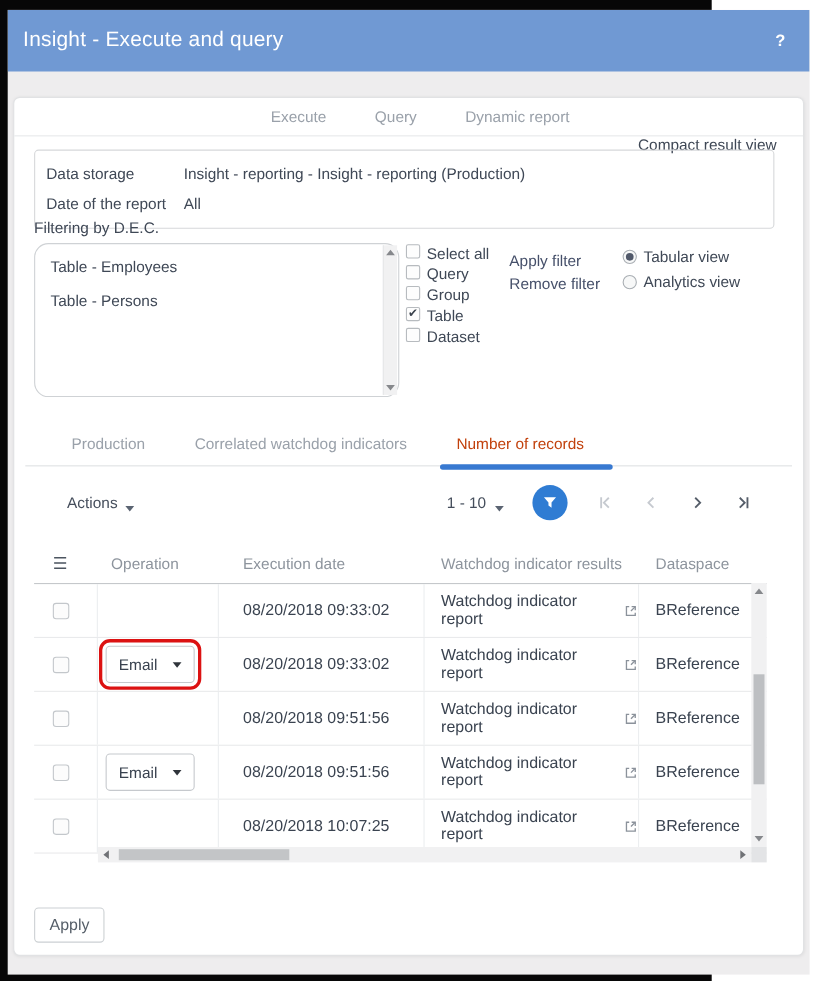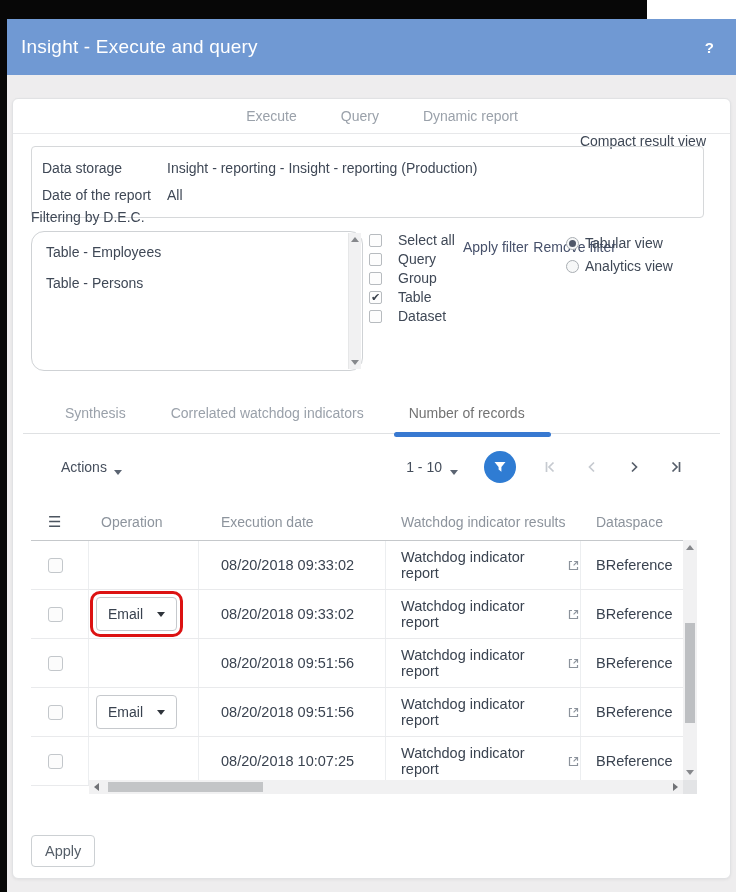--- a/index.html
+++ b/index.html
@@ -1,17 +1,17 @@
 <!DOCTYPE html>
 <html><head>
 <meta charset="utf-8">
 <style>
   html,body{margin:0;padding:0;}
   body{font-family:"Liberation Sans","DejaVu Sans",sans-serif;}
-  .frame{width:647px;height:892px;background:#070707;padding:19px 7px 8px 7px;box-sizing:border-box;}
+  .frame{width:647px;height:892px;background:#070707;padding:9px 7px 8px 7px;box-sizing:border-box;}
   .screen{width:729px;height:877px;background:#eeedee;position:relative;overflow:hidden;}
 
   
   .titlebar{height:56px;background:#7099d3;display:flex;align-items:center;padding:0 22px 0 14px;box-sizing:border-box;}
   .titlebar .title{color:#ffffff;font-size:19px;letter-spacing:.2px;}
   .titlebar .help{margin-left:auto;color:#ffffff;font-size:15px;font-weight:bold;cursor:pointer;}
 
   
   .card{position:absolute;left:5px;top:79px;width:719px;height:781px;background:#ffffff;border:1px solid #e1e2e4;border-radius:6px;box-sizing:border-box;box-shadow:0 1px 3px rgba(0,0,0,.06);}
 
@@ -31,38 +31,38 @@
   .filter-label{position:absolute;top:110px;left:18px;font-size:14px;color:#3f4856;}
 
   
   .dec-box{position:absolute;top:132px;left:18px;width:332px;height:140px;border:1px solid #cfd2d5;border-radius:13px;box-sizing:border-box;background:#fff;}
   .dec-items{padding:12px 14px;font-size:14px;color:#3f4856;}
   .dec-item{margin-bottom:15px;cursor:pointer;}
   .dec-scroll{position:absolute;top:1px;right:1px;bottom:1px;width:13px;background:#f1f1f2;border-left:1px solid #e6e7e8;display:flex;flex-direction:column;justify-content:space-between;align-items:center;padding:4px 0;box-sizing:border-box;}
 
   
   .type-checks{position:absolute;top:133px;left:356px;display:flex;flex-direction:column;gap:3px;font-size:14px;color:#3f4856;}
-  .chk{display:flex;align-items:center;gap:16px;cursor:pointer;}
+  .chk{display:flex;align-items:flex-start;gap:6px;cursor:pointer;}
   .box{width:13px;height:13px;border:1px solid #b7bbbf;border-radius:2px;background:#fdfdfd;display:flex;align-items:center;justify-content:center;font-size:11px;line-height:11px;color:#3a414c;box-sizing:border-box;}
 
   
-  .filter-actions{position:absolute;top:140px;left:450px;width:112px;display:flex;flex-direction:row;align-items:flex-end;gap:5px;font-size:14px;color:#46506a;}
+  .filter-actions{position:absolute;top:140px;left:450px;width:112px;display:flex;flex-direction:column;align-items:flex-start;gap:5px;font-size:14px;color:#46506a;}
   .flink{cursor:pointer;white-space:nowrap;}
 
   
   .view-radios{position:absolute;top:136px;left:553px;display:flex;flex-direction:column;gap:7px;font-size:14px;color:#3f4856;}
   .radio{display:flex;align-items:center;gap:6px;cursor:pointer;}
   .rdot{width:13px;height:13px;border:1px solid #a9aeb3;border-radius:50%;background:#f7f8f8;box-sizing:border-box;position:relative;}
   .rdot.sel::after{content:'';position:absolute;left:2px;top:2px;width:7px;height:7px;border-radius:50%;background:#51596a;}
 
   
   .tabs2{position:absolute;top:297px;left:10px;right:10px;height:38px;border-bottom:1px solid #dfe1e3;display:flex;align-items:center;padding-left:32px;font-size:14px;box-sizing:border-box;}
   #result-tabs{display:flex;gap:25px;height:38px;}
   .tab2{position:relative;padding:0 10px;height:38px;line-height:34px;color:#9aa1aa;cursor:pointer;white-space:nowrap;}
-  .tab2.active{color:#737373;}
+  .tab2.active{color:#c2410c;}
   .tab2.active::after{content:'';position:absolute;left:-5px;right:-16px;bottom:-3px;height:5px;background:#3879d1;border-radius:3px;}
 
   
   .toolbar{position:absolute;top:348px;left:18px;right:46px;height:40px;display:flex;align-items:center;}
   .actions{margin-left:30px;display:flex;align-items:flex-end;gap:7px;font-size:14px;color:#454e5c;cursor:pointer;}
   .caret{display:inline-block;width:0;height:0;border-left:4px solid transparent;border-right:4px solid transparent;border-top:5px solid #5b6472;}
   .caret.dark{border-top-color:#2f343b;}
   .tb-right{margin-left:auto;display:flex;align-items:center;gap:26px;}
   .pager{display:flex;align-items:flex-end;gap:8px;font-size:14px;color:#454e5c;cursor:pointer;}
   .funnel-btn{width:32px;height:32px;border-radius:50%;background:#2f7cd3;display:flex;align-items:center;justify-content:center;cursor:pointer;border:none;}
@@ -185,21 +185,21 @@
             <span class="radio-lbl">Tabular view</span>
           </label>
           <label class="radio">
             <span class="rdot"></span>
             <span class="radio-lbl">Analytics view</span>
           </label>
         </div>
 
       <div class="tabs2">
         <div id="result-tabs">
-            <div class="tab2">Synthesis</div>
+            <div class="tab2">Production</div>
             <div class="tab2">Correlated watchdog indicators</div>
             <div class="tab2 active">Number of records</div>
           </div>
       </div>
 
       <div class="toolbar">
         <div class="actions">
           <span>Actions</span>
           <span class="caret"></span>
         </div>

